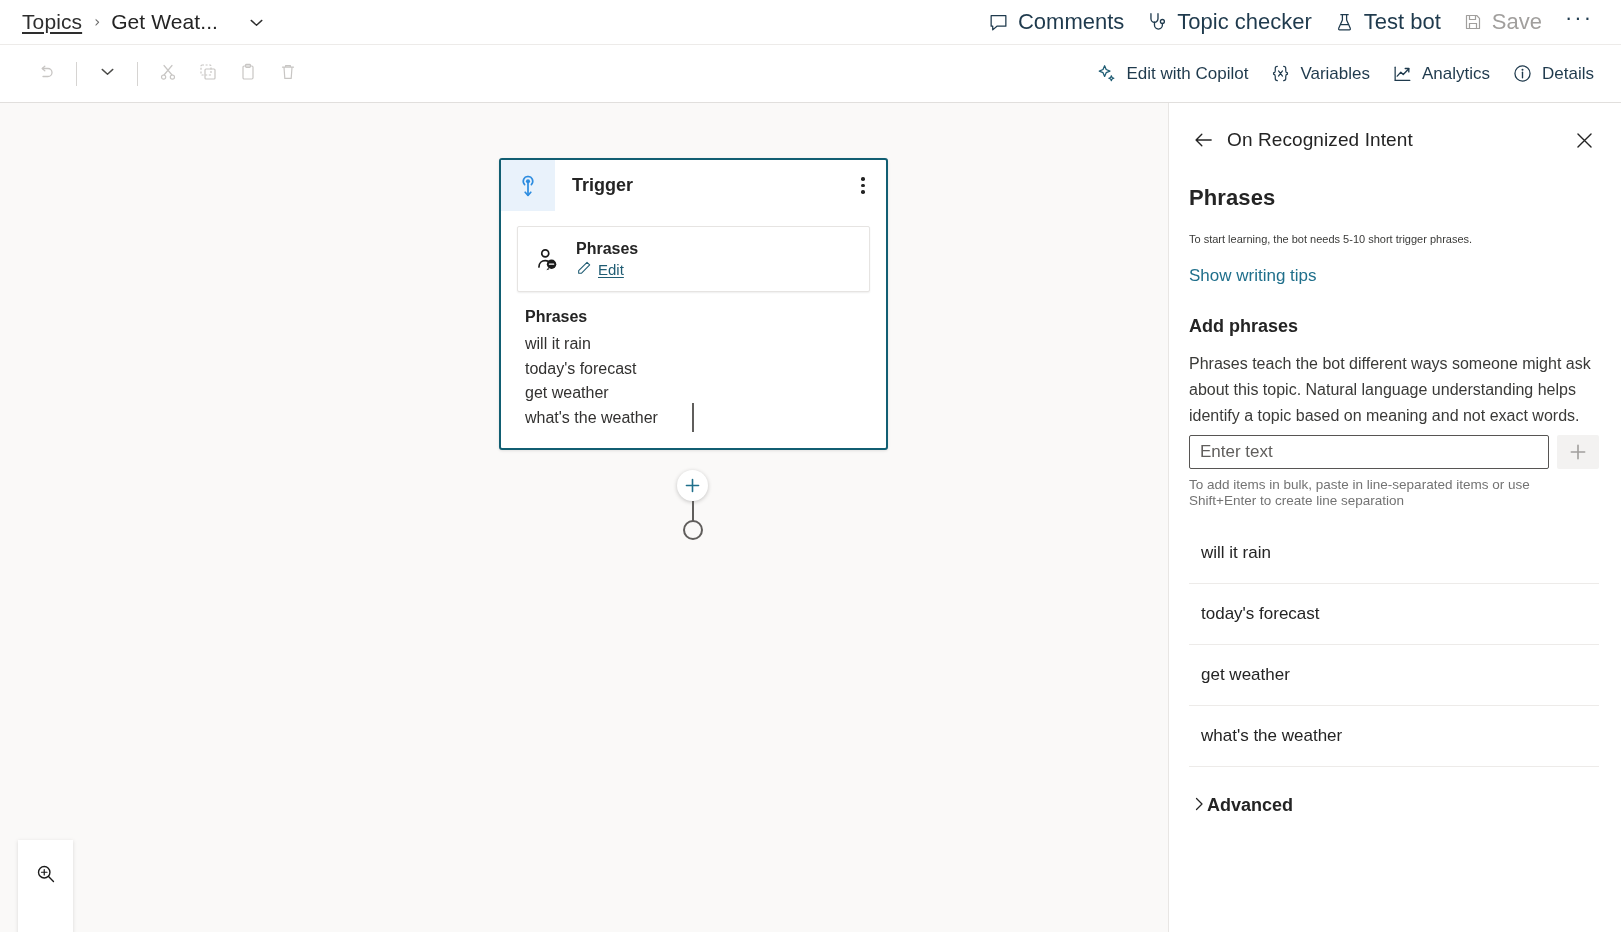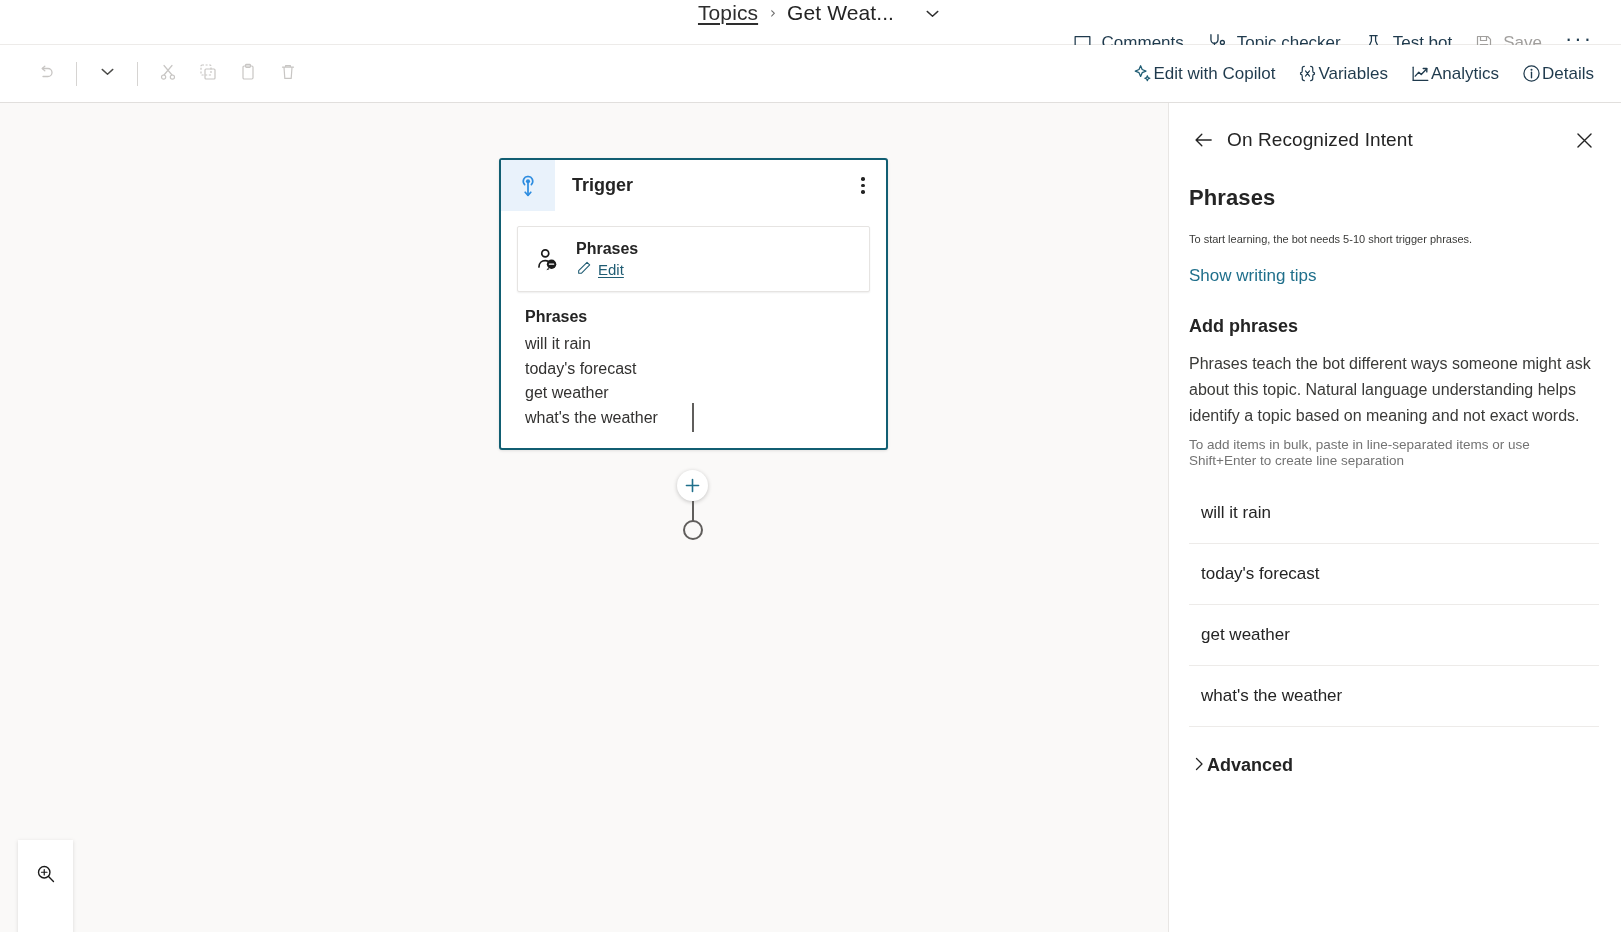--- a/index.html
+++ b/index.html
@@ -11,21 +11,21 @@
     font-family: "Liberation Sans", sans-serif;
     color: #242424;
   }
 
   
   .topbar {
     position: absolute; top: 0; left: 0;
     width: 1621px; height: 45px;
     background: #ffffff;
     border-bottom: 1px solid #edebe9;
-    display: flex; align-items: center; flex-direction: column;
+    display: flex; align-items: center;
   }
   .breadcrumb { display: flex; align-items: center; padding-left: 22px; gap: 0; }
   .bc-link {
     font-size: 21px; color: #2e2e2e;
     text-decoration: underline; text-underline-offset: 3px;
     cursor: pointer; letter-spacing: .1px;
   }
   .bc-sep {
     font-size: 15px; color: #6b6b6b; margin: 0 11px 0 12px;
     font-family: "DejaVu Sans", sans-serif;
@@ -37,21 +37,21 @@
     cursor: pointer;
   }
 
   .topbar-actions {
     margin-left: auto; display: flex; align-items: center;
     padding-right: 16px; gap: 0;
   }
   .tb-btn {
     display: flex; align-items: center; gap: 9px;
     padding: 6px 11px; cursor: pointer; border-radius: 4px;
-    color: #1f3a4d; font-size: 17px; white-space: nowrap;
+    color: #1f3a4d; font-size: 22px; white-space: nowrap;
   }
   .tb-btn.disabled { color: #a19f9d; cursor: default; }
   .tb-icon { display: flex; align-items: center; justify-content: center; }
   .tb-more {
     font-size: 22px; color: #1f3a4d; padding: 2px 12px 10px 12px;
     cursor: pointer; line-height: 12px; letter-spacing: 2px;
   }
 
   
   .toolbar2 {
@@ -69,21 +69,21 @@
   }
   .tool-btn.active { cursor: pointer; }
   .tool-div {
     width: 1px; height: 24px; background: #d6d4d2; margin: 0 10px;
   }
   .tool-right {
     margin-left: auto; display: flex; align-items: center;
     padding-right: 16px; gap: 0;
   }
   .t2-btn {
-    display: flex; align-items: center; 
+    display: flex; align-items: center; gap: 9px;
     padding: 6px 11px; cursor: pointer; border-radius: 4px;
     color: #1f3a4d; font-size: 17px; white-space: nowrap;
   }
 
   
   .canvas {
     position: absolute; top: 103px; left: 0;
     width: 1168px; height: 829px;
     background: #faf9f8;
     overflow: hidden;
@@ -502,20 +502,28 @@
   </div>
 
   <div class="panel-body">
     <div class="panel-h1">Phrases</div>
     <div class="panel-p">To start learning, the bot needs 5-10 short trigger phrases.</div>
     <div class="panel-link">Show writing tips</div>
 
     <div class="panel-h2">Add phrases</div>
     <div class="panel-p2">Phrases teach the bot different ways someone might ask about this topic. Natural language understanding helps identify a topic based on meaning and not exact words.</div>
 
+    <div class="input-row">
+      <input class="text-input" type="text" placeholder="Enter text" style="">
+      <div class="add-btn">
+        <svg width="20" height="20" viewBox="0 0 18 18">
+            <path d="M9 3v12M3 9h12" stroke="#a19f9d" stroke-width="1.45" stroke-linecap="round"></path>
+          </svg>
+      </div>
+    </div>
 
     <div class="hint">To add items in bulk, paste in line-separated items or use Shift+Enter to create line separation</div>
 
     <div class="phrase-list">
       <div class="phrase-item">will it rain</div>
       <div class="phrase-item">today's forecast</div>
       <div class="phrase-item">get weather</div>
       <div class="phrase-item">what's the weather</div>
     </div>
 

